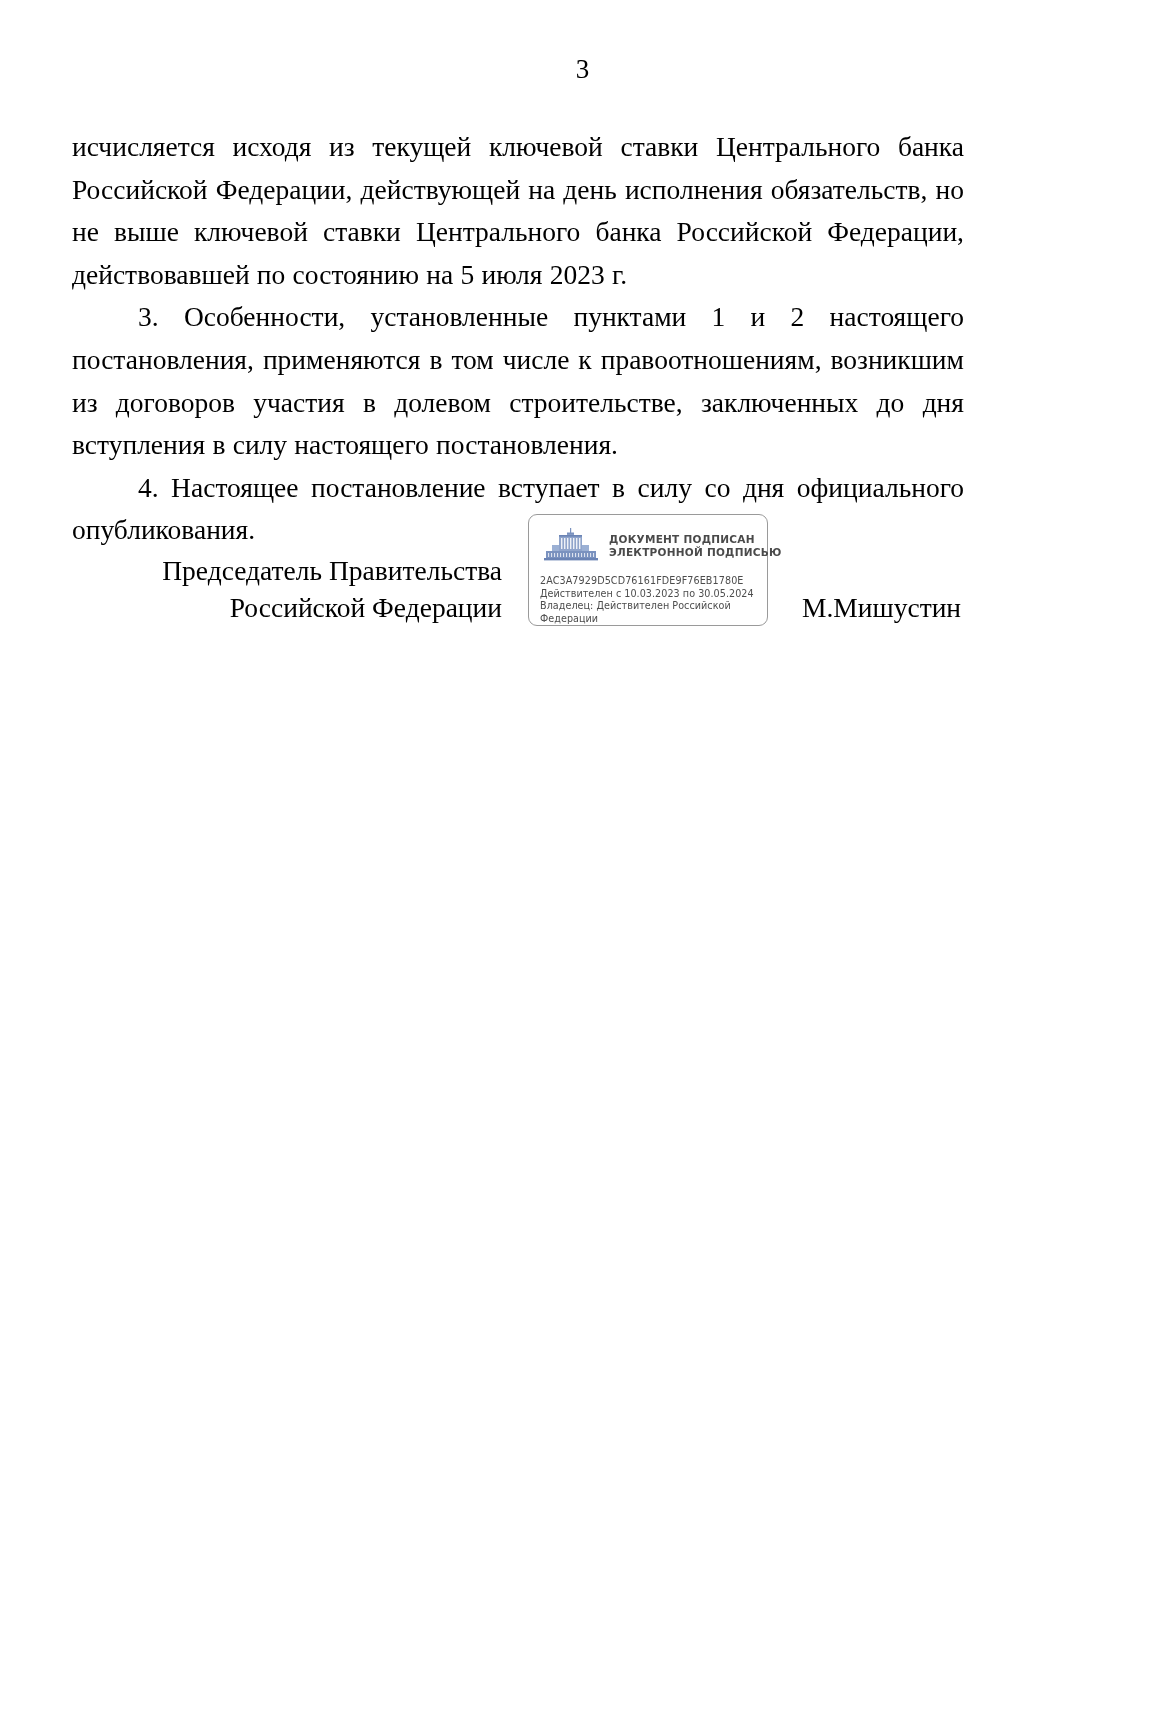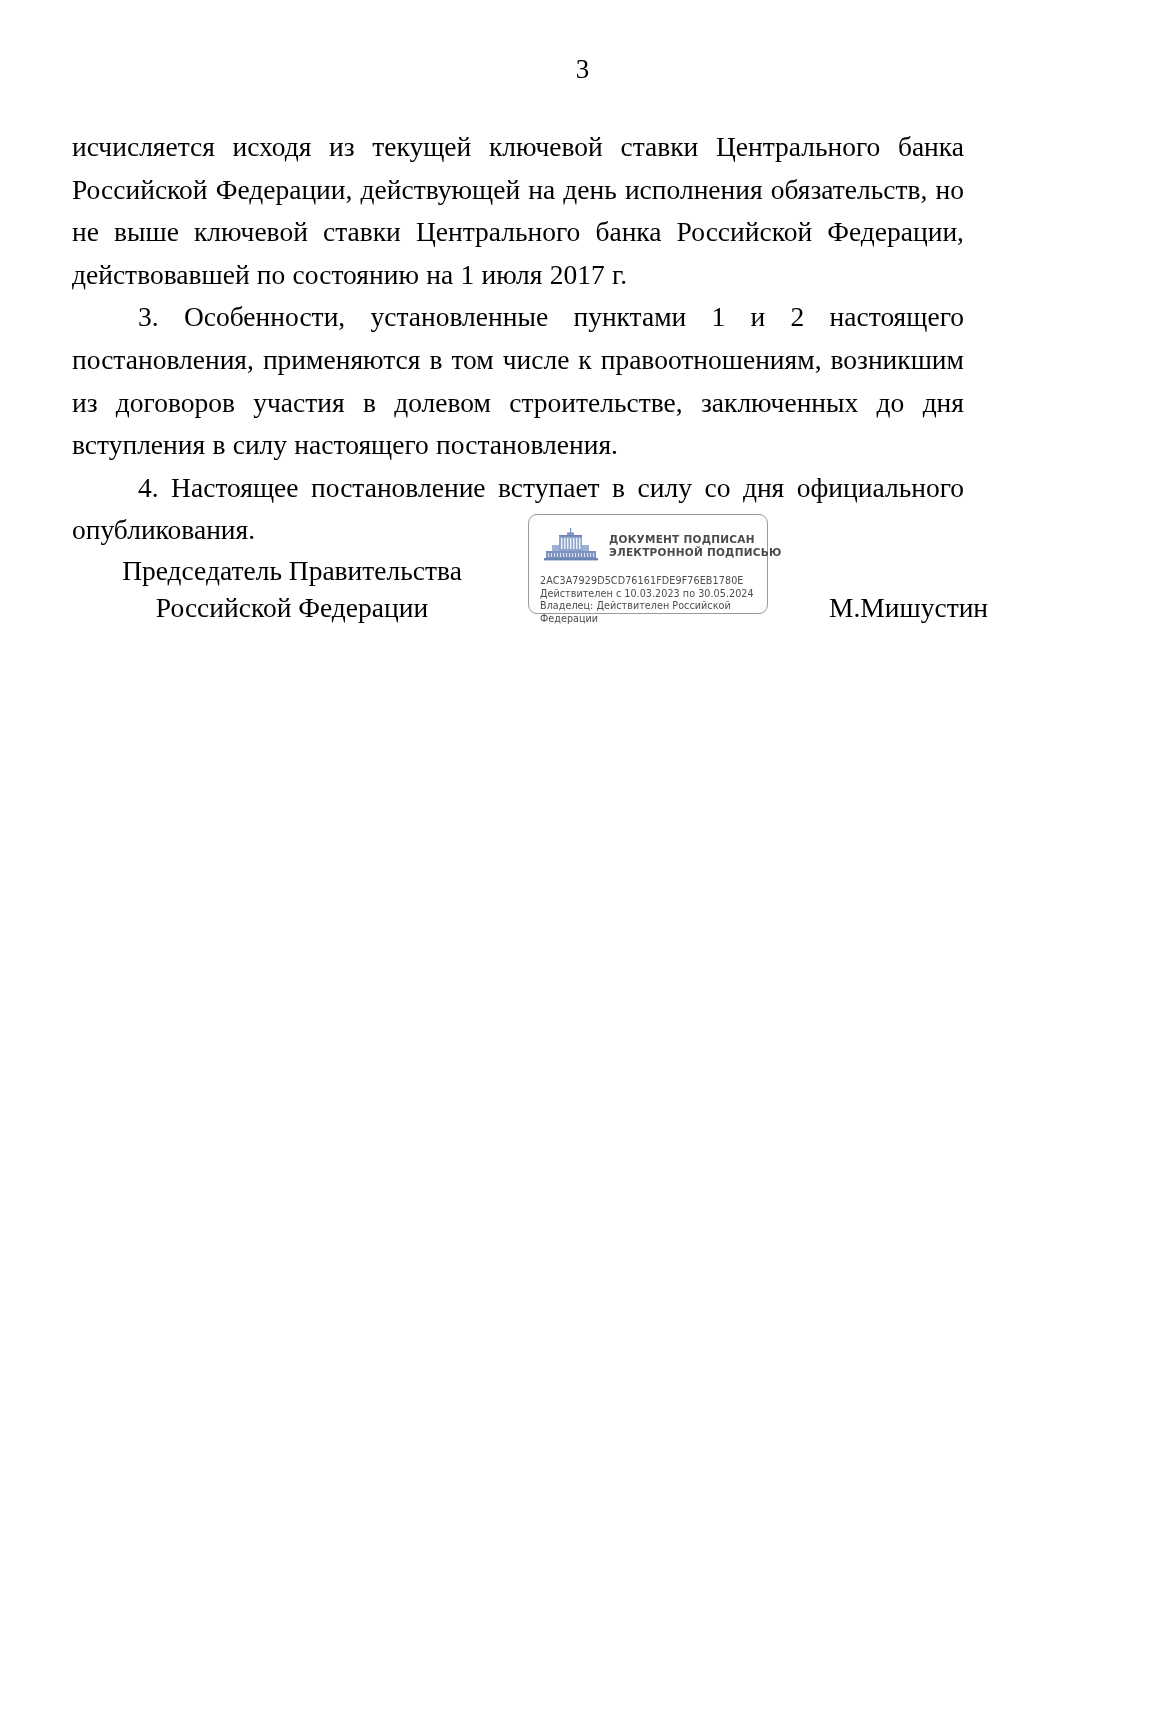--- a/index.html
+++ b/index.html
@@ -63,43 +63,43 @@
     top: 552px;
     left: 0;
     width: 1165px;
     height: 110px;
   }
   .sig-title {
     position: absolute;
     top: 0;
     left: 82px;
     width: 420px;
-    text-align: center;
+    text-align: right;
     font-size: 27.5px;
     line-height: 37px;
   }
   .sig-title .line2 {
     display: block;
   }
   .sig-name {
     position: absolute;
     top: 37px;
-    left: 829px;
+    left: 802px;
     font-size: 27.5px;
     line-height: 37px;
     white-space: nowrap;
   }
 
   
   .estamp {
     position: absolute;
     top: 514px;
     left: 528px;
     width: 240px;
-    height: 100px;
+    height: 112px;
     box-sizing: border-box;
     border: 1.6px solid #9a9a9a;
     border-radius: 9px;
     background: #ffffff;
     padding: 10px 11px 7px 11px;
     font-family: "DejaVu Sans", "Liberation Sans", sans-serif;
   }
   .estamp-head {
     display: flex;
     align-items: center;
@@ -134,21 +134,21 @@
   }
 </style>
 </head>
 <body>
 
 <div class="page">
 
   <div class="page-number">3</div>
 
   <div class="doc-body">
-    <p class="para">исчисляется исходя из текущей ключевой ставки Центрального банка Российской Федерации, действующей на день исполнения обязательств, но не выше ключевой ставки Центрального банка Российской Федерации, действовавшей по состоянию на 1 июля 2017 г.</p>
+    <p class="para">исчисляется исходя из текущей ключевой ставки Центрального банка Российской Федерации, действующей на день исполнения обязательств, но не выше ключевой ставки Центрального банка Российской Федерации, действовавшей по состоянию на 5 июля 2023 г.</p>
     <p class="para indent">3. Особенности, установленные пунктами 1 и 2 настоящего постановления, применяются в том числе к правоотношениям, возникшим из договоров участия в долевом строительстве, заключенных до дня вступления в силу настоящего постановления.</p>
     <p class="para indent">4. Настоящее постановление вступает в силу со дня официального опубликования.</p>
   </div>
 
   <div class="estamp">
     <div class="estamp-head">
       <span class="estamp-emblem">
         <svg viewBox="0 0 62 36" width="62" height="36" xmlns="http://www.w3.org/2000/svg">
           <g fill="#7a92bf">
             <rect x="30" y="1" width="1.2" height="5"></rect>

